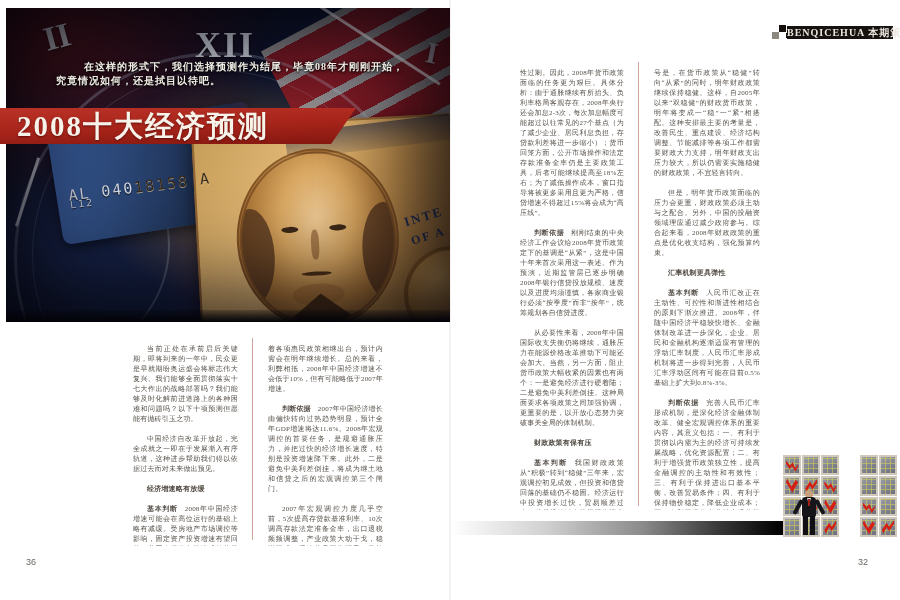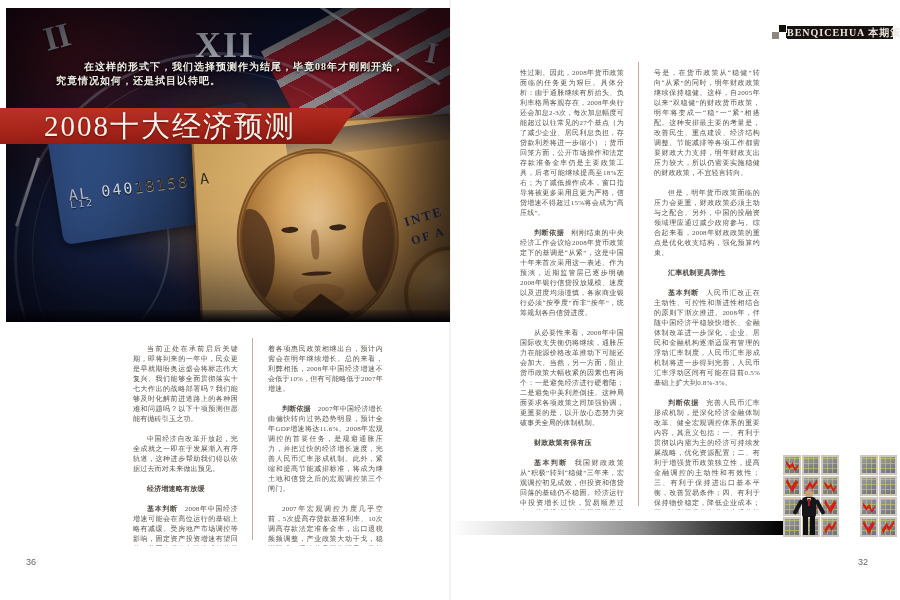--- a/index.html
+++ b/index.html
@@ -82,21 +82,21 @@
   .caption{position:absolute;z-index:7;color:#f1eee6;font-weight:bold;font-size:10px;
     letter-spacing:1px;text-shadow:0 1px 2px #000,0 0 4px rgba(0,0,0,.8);white-space:nowrap;}
   .cap1{left:78px;top:52px;}
   .cap2{left:50px;top:66px;}
 
   
   .banner{position:absolute;left:0;top:108px;width:356px;height:36px;z-index:10;
     clip-path:polygon(0 0,100% 0,93% 100%,0 100%);
     background:linear-gradient(178deg,#bb3227 0%,#a42319 55%,#831710 100%);
     filter:drop-shadow(2px 3px 4px rgba(0,0,0,.65));}
-  .banner .title{display:block;line-height:36px;padding-left:44px;font-size:29px;font-weight:normal;
+  .banner .title{display:block;line-height:36px;padding-left:17px;font-size:29px;font-weight:bold;
     color:#f7f3ea;letter-spacing:2px;font-family:"Liberation Serif",serif;
     text-shadow:0 1px 2px rgba(60,0,0,.6);white-space:nowrap;}
 
   
   .tcol{position:absolute;font-size:7px;line-height:10px;overflow:hidden;
     color:#57514a;letter-spacing:.2px;}
   .lp-col1{left:123px;top:334px;width:125px;height:212px;}
   .lp-col2{left:258px;top:334px;width:135px;height:212px;}
   .rp-col1{left:510px;top:58px;width:124px;height:452px;}
   .rp-col2{left:644px;top:58px;width:126px;height:452px;}
@@ -206,21 +206,21 @@
 
 <div class="tcol lp-col1">
     <p class="block para"><span class="lead"></span><span>当前正处在承前启后关键期，即将到来的一年中，民众更是早就期盼奥运盛会将标志伟大复兴。我们能够全面贯彻落实十七大作出的战略部署吗？我们能够及时化解前进道路上的各种困难和问题吗？以下十项预测但愿能有抛砖引玉之功。</span></p>
     <p class="block para"><span class="lead"></span><span>中国经济自改革开放起，完全成就之一即在于发展渐入有序轨道，这种进步帮助我们得以依据过去而对未来做出预见。</span></p>
     <p class="block heading"><span class="lead"></span><span>经济增速略有放缓</span></p>
     <p class="block para"><span class="lead">基本判断</span><span>2008年中国经济增速可能会在高位运行的基础上略有减缓。受房地产市场调控等影响，固定资产投资增速有望回落。美国次级债危机造成的信贷紧缩间接使外部环境有所恶化。今年下半年起有所抬头的通胀因素使得政策基调更趋紧缩，今年已经出台的部分政策措施也会逐步显现效果。不过，中国经济增长的基本面没有大的变化，奥运会的拉动作用不可忽视。再加上随</span></p>
   </div>
 <div class="vrule vrule-left"></div>
 <div class="tcol lp-col2">
     <p class="block cont"><span class="lead"></span><span>着各项惠民政策相继出台，预计内需会在明年继续增长。总的来看，利弊相抵，2008年中国经济增速不会低于10%，但有可能略低于2007年增速。</span></p>
-    <p class="block para"><span class="lead">判断依据</span><span>2007年中国经济增长由偏快转向过热趋势明显，预计全年GDP增速将达11.6%。2008年宏观调控的首要任务，是规避通胀压力，并把过快的经济增长速度，完善人民币汇率形成机制。此外，紧缩和提高节能减排标准，将成为继土地和信贷之后的宏观调控第三个闸门。</span></p>
+    <p class="block para"><span class="lead">判断依据</span><span>2007年中国经济增长由偏快转向过热趋势明显，预计全年GDP增速将达11.6%。2008年宏观调控的首要任务，是规避通胀压力，并把过快的经济增长速度，特别是投资增速降下来。此外，二是避免中美利差倒挂，将成为继土地和信贷之后的宏观调控第三个闸门。</span></p>
     <p class="block para"><span class="lead"></span><span>2007年宏观调控力度几乎空前，5次提高存贷款基准利率、10次调高存款法定准备金率，出口退税频频调整，产业政策大动干戈，稳进平成，紧缩信号更为明显。目前来看，由于2007年各项调控指标居高不下，奥运会后的波谷效应也需提前考虑，新的一年中，各项调控政策将在此基础上进一步强化。</span></p>
     <p class="block heading"><span class="lead"></span><span>货币从“紧”三管齐下</span></p>
     <p class="block para"></p>
   </div>
 
 <div class="pageno pn-left">36</div>
 
 <div class="sq sq1"></div>
 <div class="sq sq2"></div>
 <div class="sq sq3"></div>

